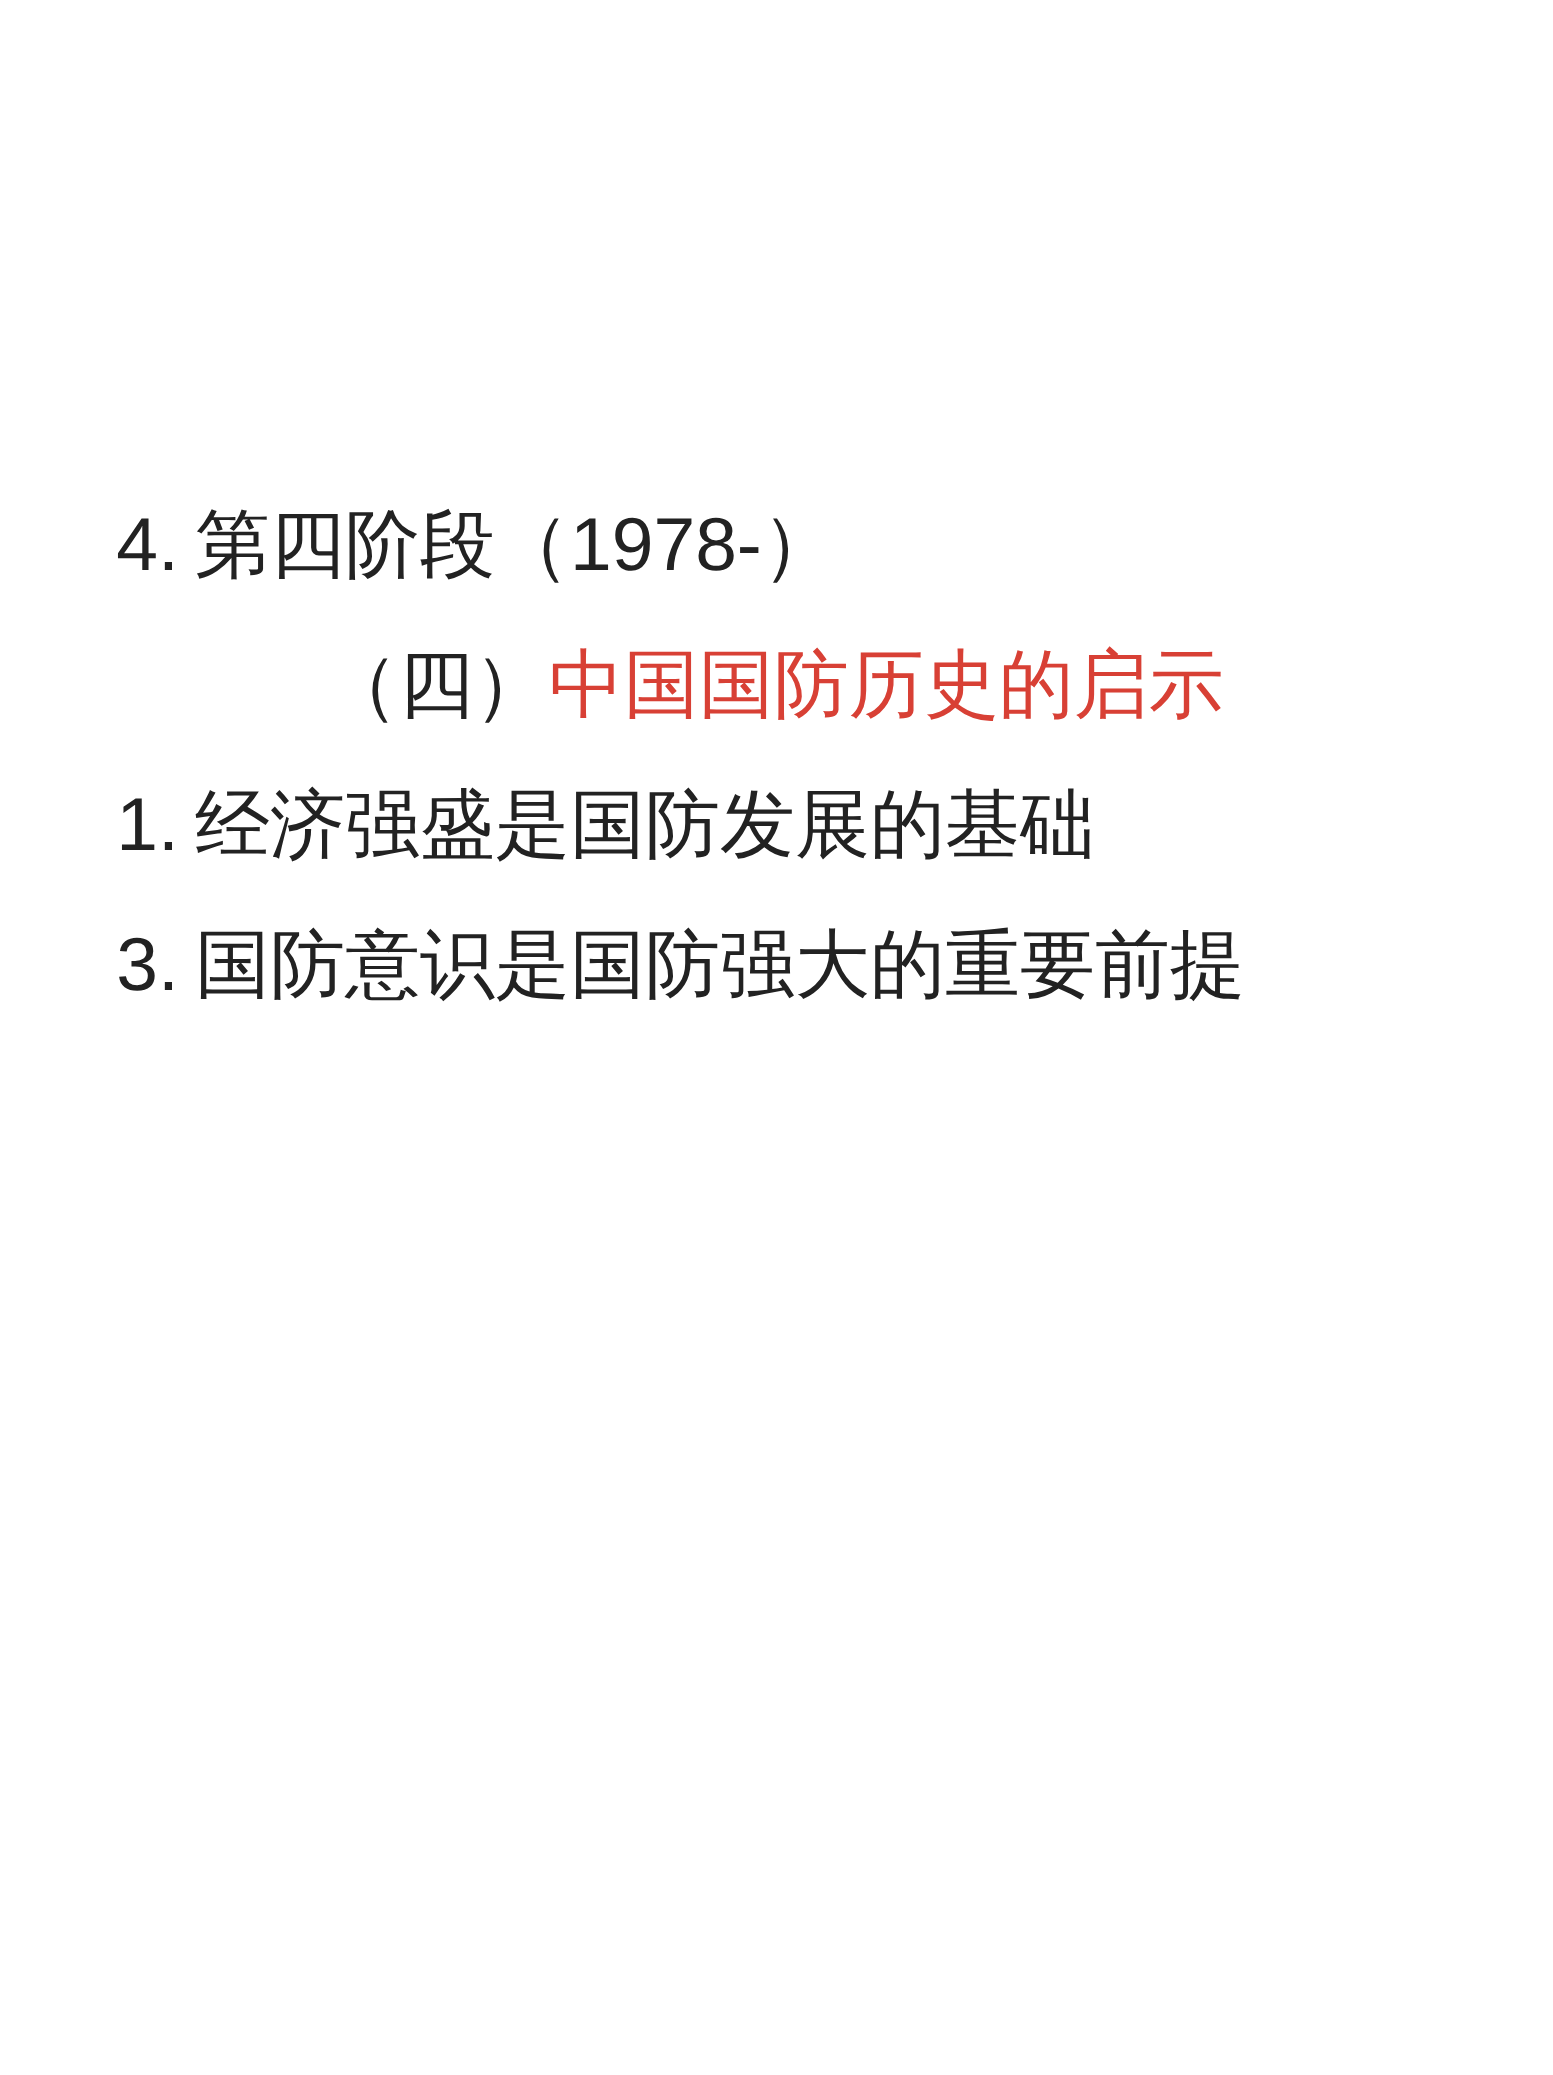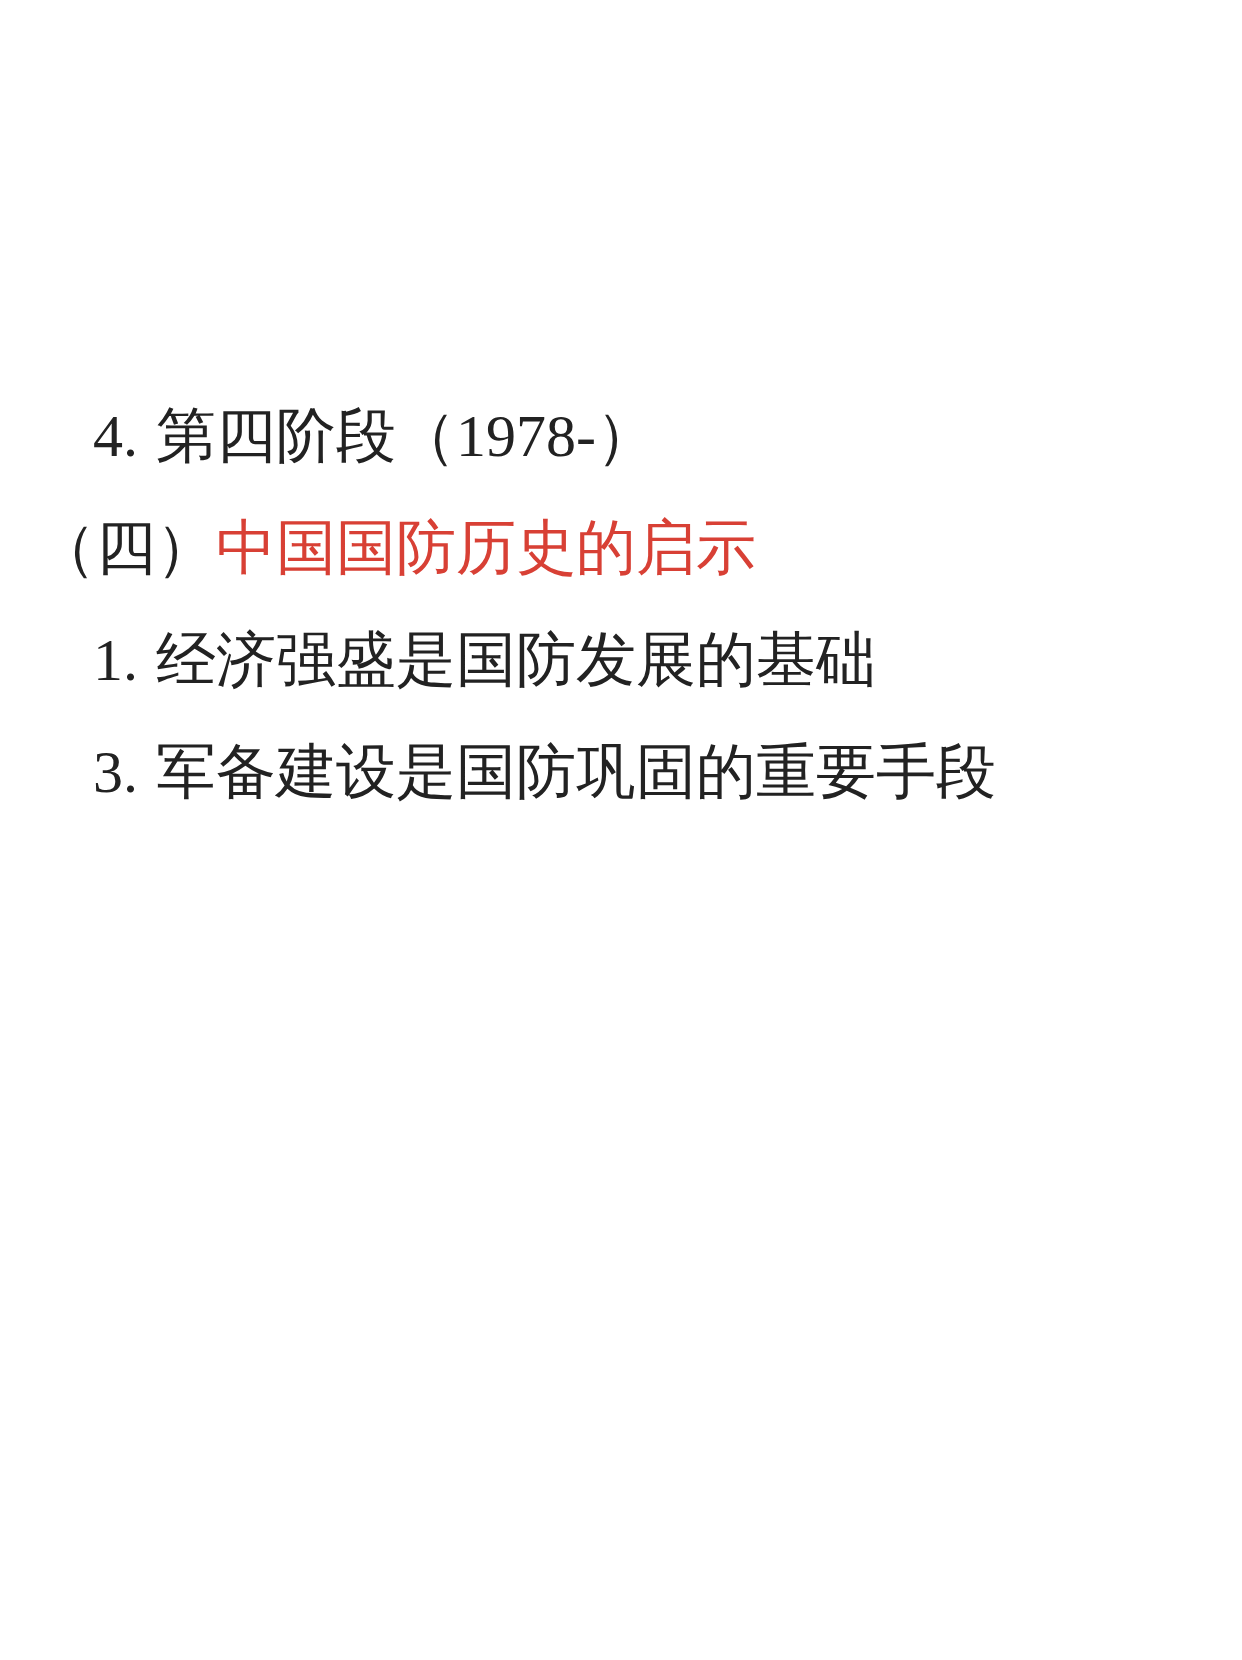--- a/index.html
+++ b/index.html
@@ -25,35 +25,35 @@
   }
   .content {
     padding-top: 380px;
     font-size: 60px;
     line-height: 112px;
     font-weight: 400;
     letter-spacing: 0;
   }
   .line {
     padding-right: 40px;
-    font-family: Liberation Serif, serif;
   }
   
   .numbered {
     padding-left: 156px;
     text-indent: -63px;
   }
   .num {
     display: inline-block;
     width: 63px;
     text-indent: 0;
   }
   
   .section {
     padding-left: 36px;
+    text-align: center;
   }
   .section .red-title {
     color: #d84035;
   }
   .black {
     color: #222222;
   }
 </style>
 </head>
 <body>
@@ -68,19 +68,19 @@
     <div class="line section">
       <span class="black">（四）</span><span class="red-title">中国国防历史的启示</span>
     </div>
 
     <div class="line numbered">
       <span class="num">1.</span><span>经济强盛是国防发展的基础</span>
     </div>
 
 
     <div class="line numbered">
-      <span class="num">3.</span><span>军备建设是国防巩固的重要手段</span>
+      <span class="num">3.</span><span>国防意识是国防强大的重要前提</span>
     </div>
 
 
 
   </div>
 </div>
 
 </body></html>

